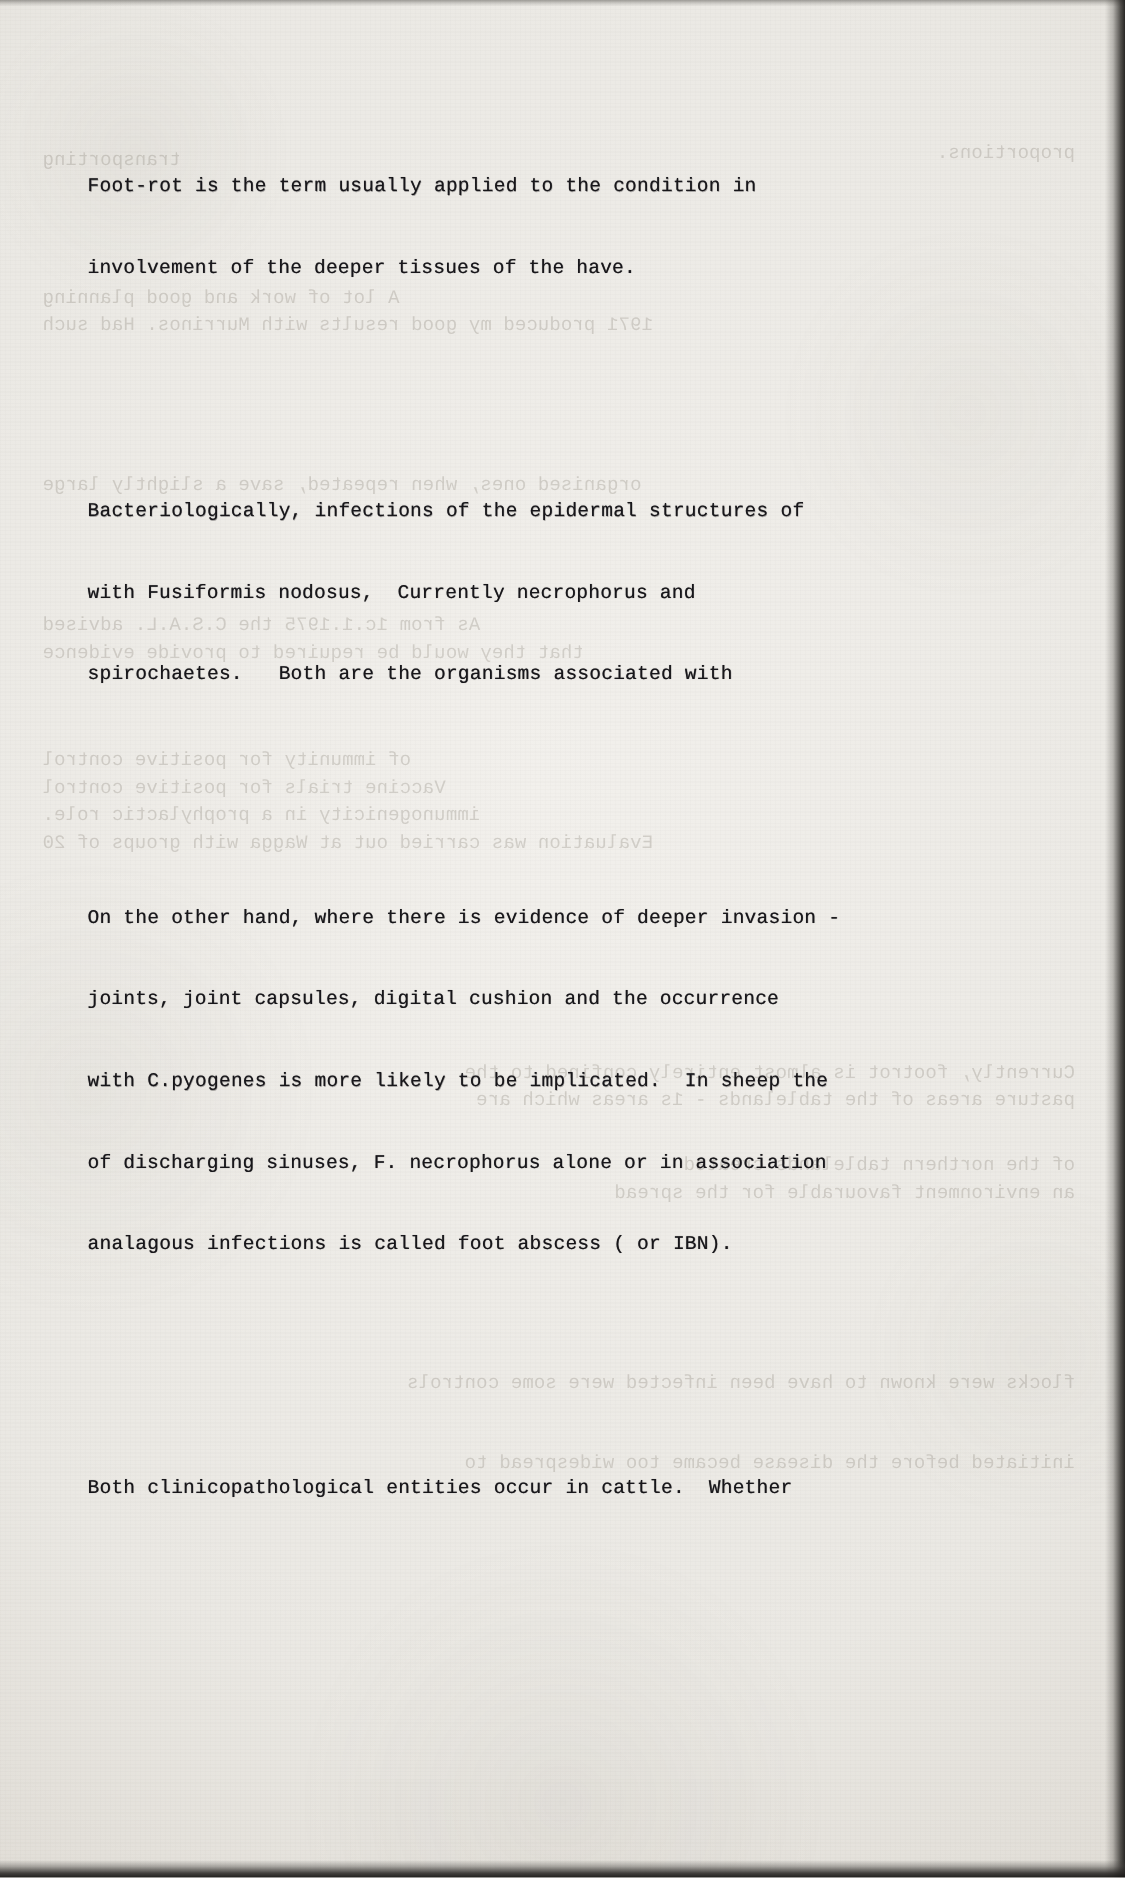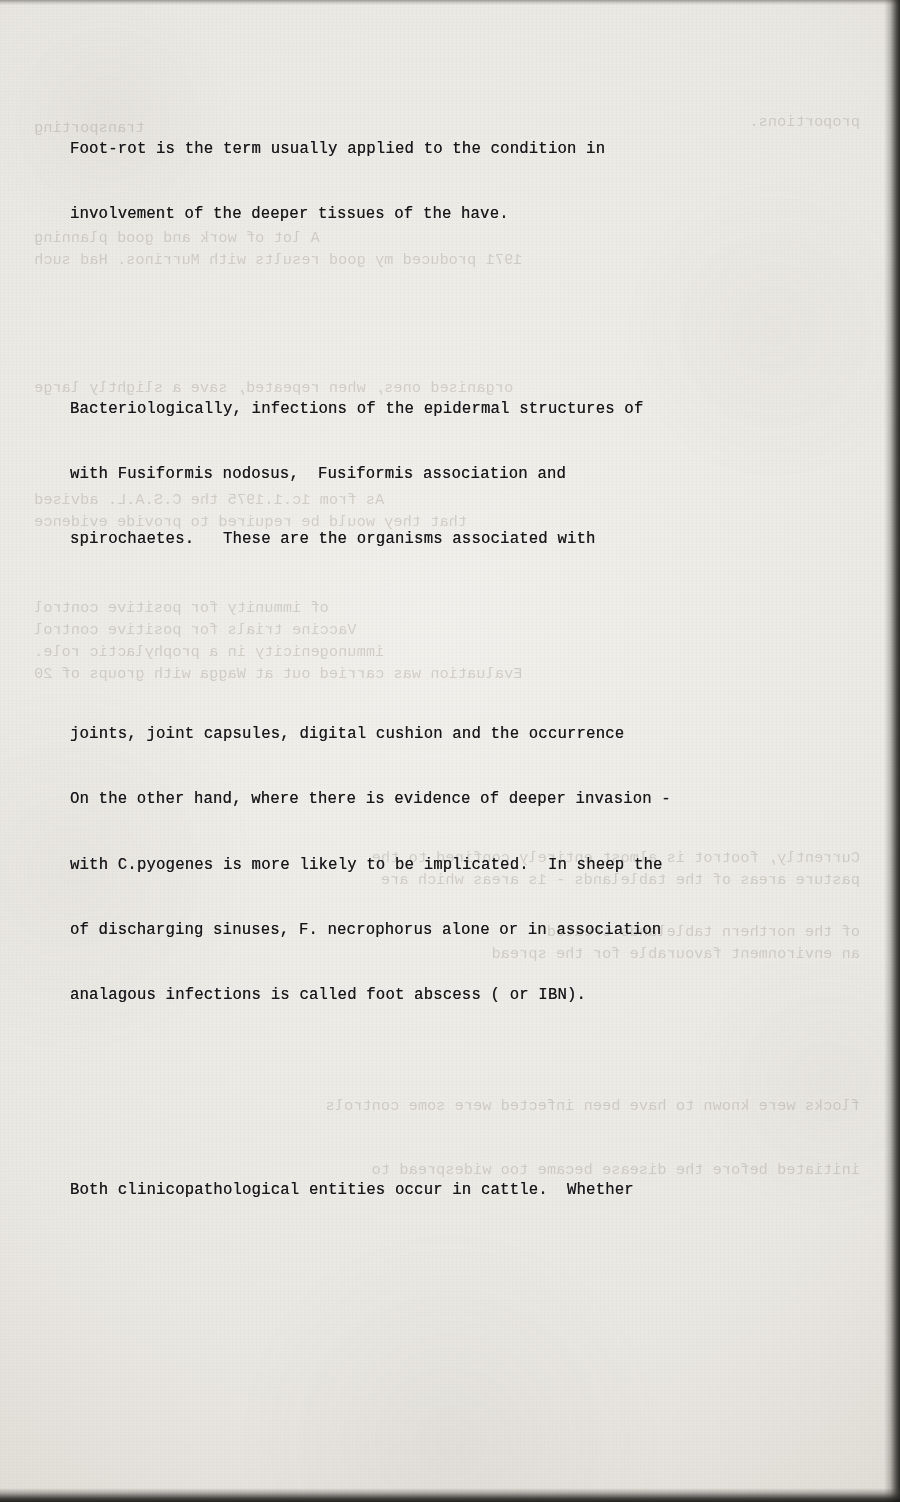--- a/index.html
+++ b/index.html
@@ -142,27 +142,27 @@
 
   <div class="typed">
 
     <p class="para">
       <span class="line">Foot-rot is the term usually applied to the condition in</span>
       <span class="line">involvement of the deeper tissues of the have.</span>
     </p>
 
     <p class="para">
       <span class="line">Bacteriologically, infections of the epidermal structures of</span>
-      <span class="line">with <span class="u">Fusiformis nodosus</span>,  <span class="u">Fusiformis association</span> and</span>
-      <span class="line">spirochaetes.   These are the organisms associated with</span>
+      <span class="line">with <span class="u">Fusiformis nodosus</span>,  <span class="u">Currently necrophorus</span> and</span>
+      <span class="line">spirochaetes.   Both are the organisms associated with</span>
     </p>
 
     <p class="para">
+      <span class="line">On the other hand, where there is evidence of deeper invasion -</span>
       <span class="line">joints, joint capsules, digital cushion and the occurrence</span>
-      <span class="line">On the other hand, where there is evidence of deeper invasion -</span>
       <span class="line">with <span class="u">C.pyogenes</span> is more likely to be implicated.  In sheep the</span>
       <span class="line">of discharging sinuses, <span class="u">F. necrophorus</span> alone or in association</span>
       <span class="line">analagous infections is called foot abscess ( or IBN).</span>
     </p>
 
     <p class="para">
       <span class="line">Both clinicopathological entities occur in cattle.  Whether</span>
       
       
       

